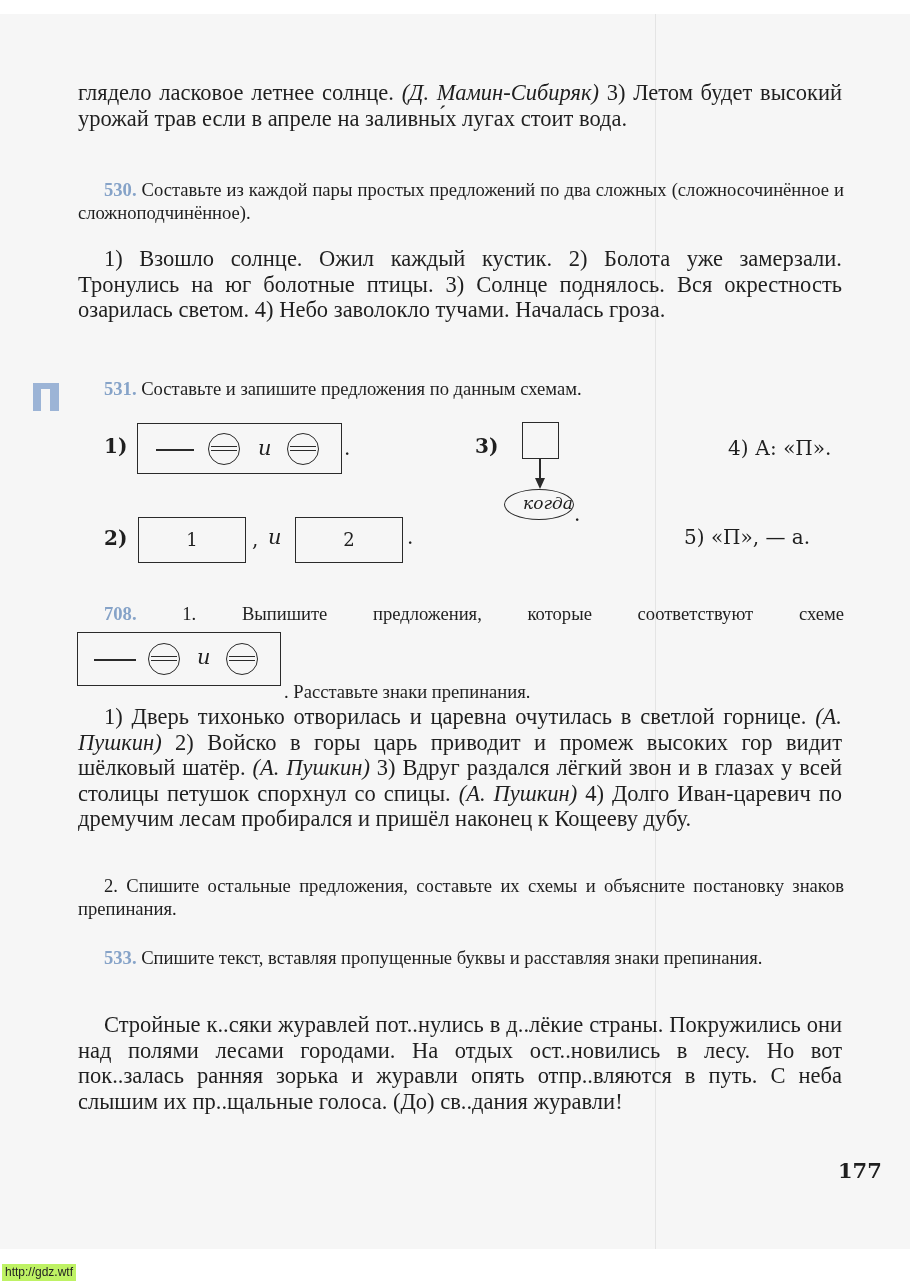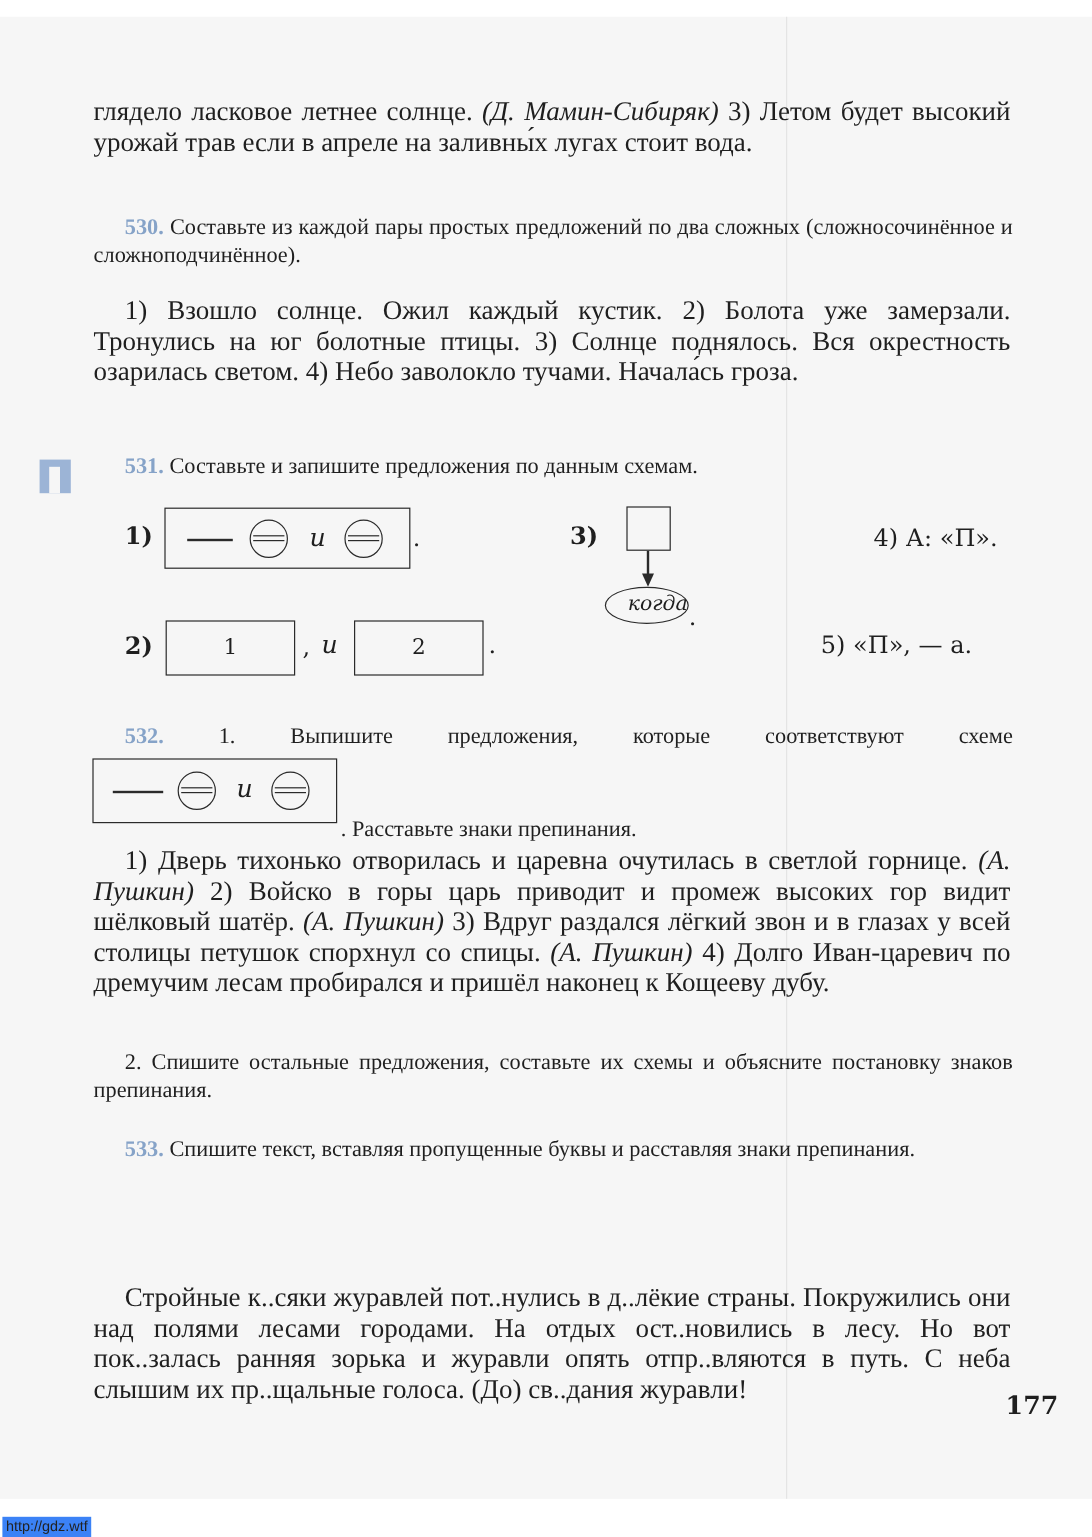--- a/index.html
+++ b/index.html
@@ -57,21 +57,21 @@
     text-align: center;
   }
   .pg-icon {
     position: absolute; left: 33px; top: 383px; width: 26px; height: 28px; background: #9cb4d6;
   }
   .pg-icon::after {
     content: ""; position: absolute; left: 8px; top: 6px; width: 9px; height: 22px; background: #f6f6f6;
   }
   .footer-link {
     position: absolute; left: 2px; top: 1264px; padding: 0 3px; height: 17px;
-    background: #3b82f6; font-family: "Liberation Sans", sans-serif; font-size: 12px; line-height: 17px;
+    background: #bef264; font-family: "Liberation Sans", sans-serif; font-size: 12px; line-height: 17px;
     color: #222;
   }
   .pagenum {
     position: absolute; left: 838px; top: 1158px;
     font-family: "DejaVu Serif", serif; font-weight: bold; font-size: 21px; color: #1f1f1f;
   }
   .ellipse {
     position: absolute; left: 504px; top: 489px; width: 70px; height: 31px;
     border: 1.5px solid #2a2a2a; border-radius: 50%; box-sizing: border-box;
     font-family: "DejaVu Serif", serif; font-style: italic; font-size: 17px; text-align: right; line-height: 27px;
@@ -117,32 +117,32 @@
   <div class="box" style="left:522px; top:422px; width:37px; height:37px;"></div>
   <div style="position:absolute; left:539px; top:459px; width:1.5px; height:22px; background:#2a2a2a;"></div>
   <div style="position:absolute; left:535px; top:478px; width:0; height:0; border-left:5px solid transparent; border-right:5px solid transparent; border-top:11px solid #2a2a2a;"></div>
   <div class="ellipse">когда</div>
   <span class="plain" style="left:574px; top:502px;">.</span>
 </div>
 
 <span class="plain" style="left:684px; top:436px;margin-left:44px;">4) А: «П».</span>
 <span class="plain" style="left:684px; top:525px;">5) «П», — а.</span>
 
-<div class="task indent" style="top:602px; text-align-last: justify;"><span class="num">532.</span><span> 1. Выпишите предложения, которые соответствуют схеме</span></div>
+<div class="task indent" style="top:602px; text-align-last: justify;"><span class="num">708.</span><span> 1. Выпишите предложения, которые соответствуют схеме</span></div>
 <div>
   <div class="box" style="left:77px; top:632px; width:204px; height:54px;"></div>
   <div class="dash" style="left:94px; top:659px; width:42px;"></div>
   <div class="circ" style="left:148px; top:643px;"></div>
   <span class="ital-i" style="left:197px; top:645px;">и</span>
   <div class="circ" style="left:226px; top:643px;"></div>
 </div>
 <span class="task" style="left:284px; top:680px; width:auto;">. Расставьте знаки препинания.</span>
 
 <div class="para indent" style="top:704px;" id="ex532text"><span>1) Дверь тихонько отворилась и царевна очутилась в светлой горнице. </span><span class="it">(А. Пушкин)</span><span> 2) Войско в горы царь приводит и промеж высоких гор видит шёлковый шатёр. </span><span class="it">(А. Пушкин)</span><span> 3) Вдруг раздался лёгкий звон и в глазах у всей столицы петушок спорхнул со спицы. </span><span class="it">(А. Пушкин)</span><span> 4) Долго Иван-царевич по дремучим лесам пробирался и пришёл наконец к Кощееву дубу.</span></div>
 
 <div class="task indent" style="top:874px;">2. Спишите остальные предложения, составьте их схемы и объясните постановку знаков препинания.</div>
 
 <div class="task indent" style="top:946px;"><span class="num">533.</span><span> Спишите текст, вставляя пропущенные буквы и расставляя знаки препинания.</span></div>
-<div class="para indent" style="top:1068px;">Стройные к..сяки журавлей пот..нулись в д..лёкие страны. Покружились они над полями лесами городами. На отдых ост..новились в лесу. Но вот пок..залась ранняя зорька и журавли опять отпр..вляются в путь. С неба слышим их пр..щальные голоса. (До) св..дания журавли!</div>
+<div class="para indent" style="top:1012px;">Стройные к..сяки журавлей пот..нулись в д..лёкие страны. Покружились они над полями лесами городами. На отдых ост..новились в лесу. Но вот пок..залась ранняя зорька и журавли опять отпр..вляются в путь. С неба слышим их пр..щальные голоса. (До) св..дания журавли!</div>
 
 <span class="pagenum">177</span>
 
 <a class="footer-link">http://gdz.wtf</a>
 
 </body></html>

